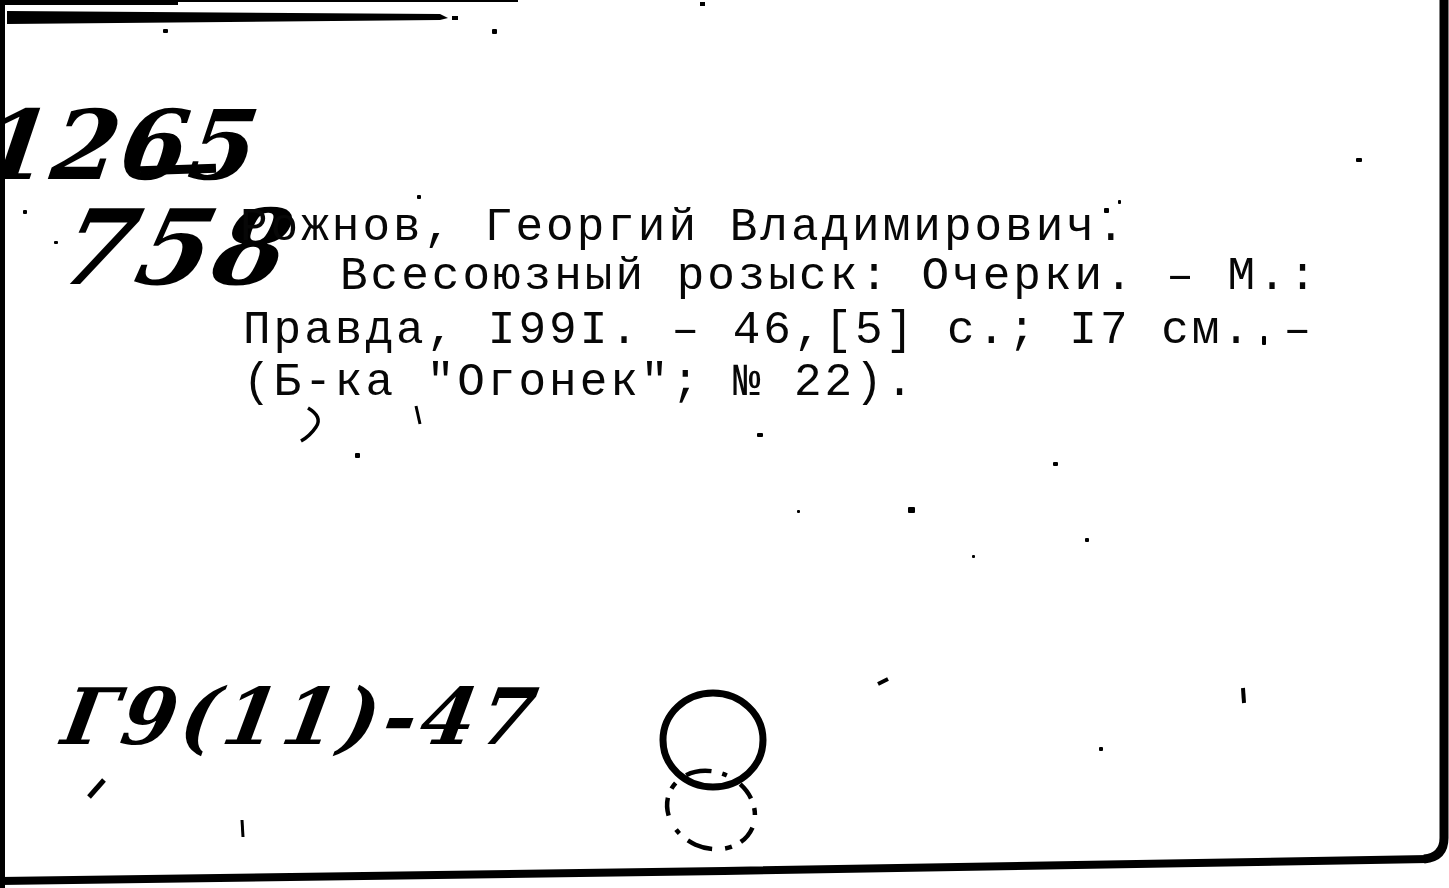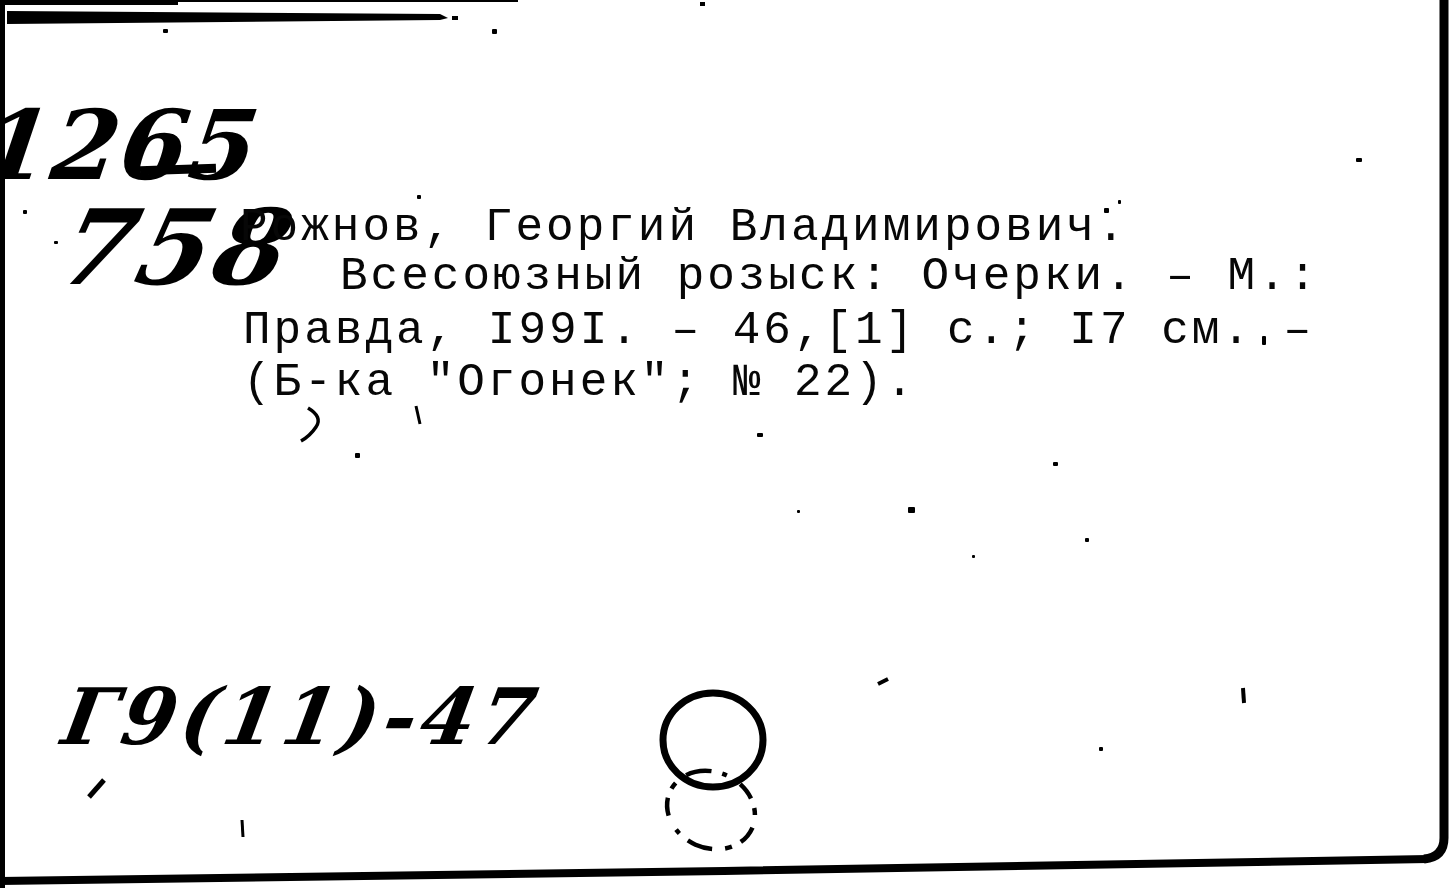--- a/index.html
+++ b/index.html
@@ -69,21 +69,21 @@
     <path d="M878 684 l10 -5" fill="none" stroke="#000" stroke-width="4"></path>
   </svg>
 
   <div class="hand hand-inventory">1265</div>
   <div class="hand-underline"></div>
   <div class="hand hand-shelf">758</div>
   <div class="hand hand-class">Г9(11)-47</div>
 
   <div class="typed-line" style="left:240px;top:205px;">Рожнов, Георгий Владимирович.</div>
   <div class="typed-line" style="left:340px;top:254px;">Всесоюзный розыск: Очерки. – М.:</div>
-  <div class="typed-line" style="left:243px;top:308px;">Правда, I99I. – 46,[1] с.; I7 см. –</div>
+  <div class="typed-line" style="left:243px;top:308px;">Правда, I99I. – 46,[5] с.; I7 см. –</div>
   <div class="typed-line" style="left:243px;top:360px;">(Б-ка "Огонек"; № 22).</div>
 
   <div class="speck" style="left:163px;top:29px;width:5px;height:4px;"></div>
   <div class="speck" style="left:492px;top:29px;width:5px;height:5px;"></div>
   <div class="speck" style="left:23px;top:210px;width:4px;height:4px;"></div>
   <div class="speck" style="left:54px;top:241px;width:4px;height:3px;"></div>
   <div class="speck" style="left:1104px;top:208px;width:5px;height:5px;"></div>
   <div class="speck" style="left:1118px;top:200px;width:3px;height:4px;"></div>
   <div class="speck" style="left:1262px;top:336px;width:4px;height:9px;"></div>
   <div class="speck" style="left:1356px;top:158px;width:6px;height:4px;"></div>

